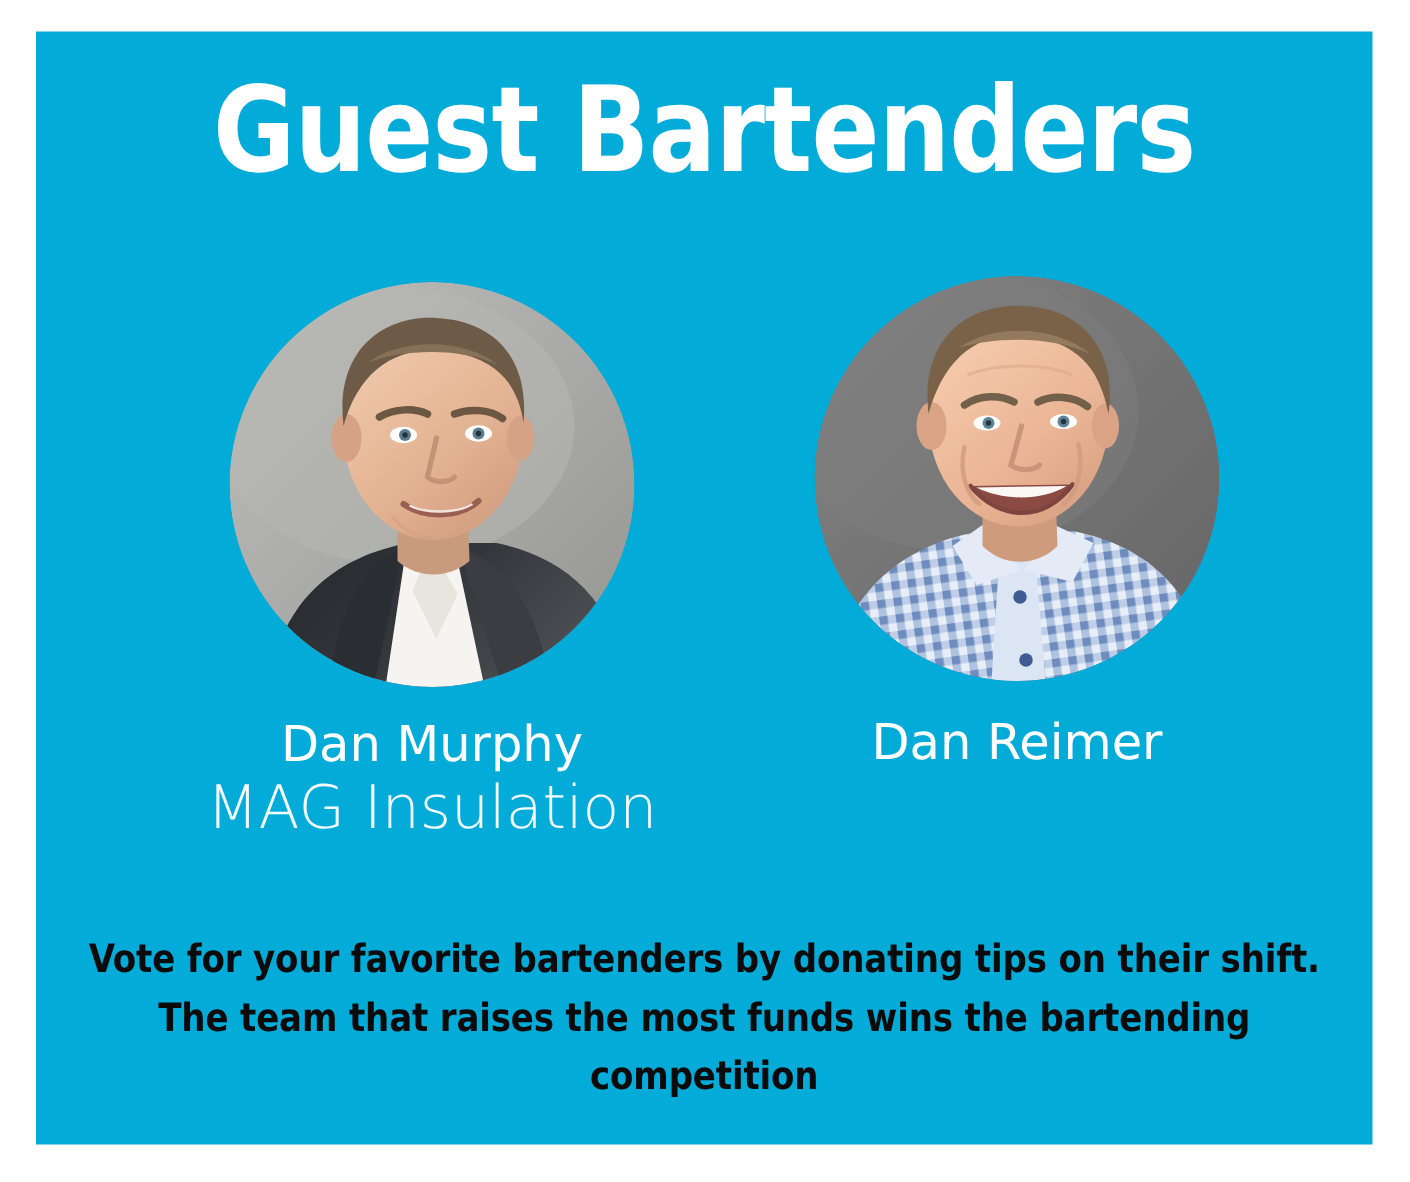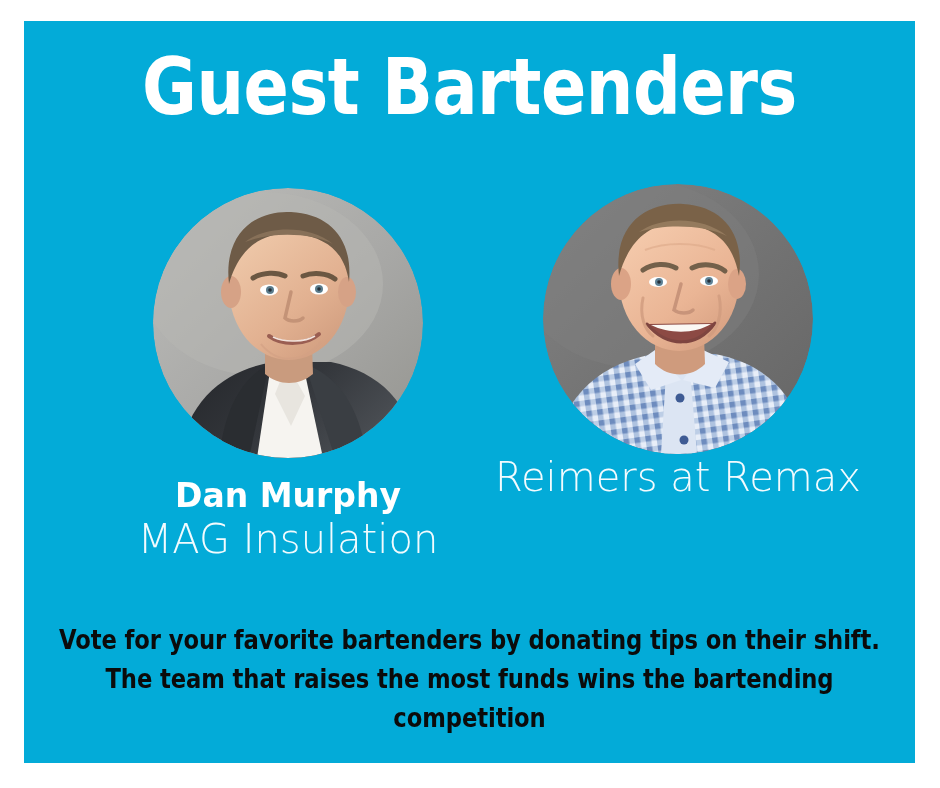--- a/index.html
+++ b/index.html
@@ -79,21 +79,21 @@
   }
   .card.left  .portrait { margin-top: 17px; }
   .card.right .portrait { margin-top: 13px; }
 
   .portrait svg { display: block; width: 270px; height: 270px; }
 
   .person-name {
     margin-top: 18px;
     color: #FFFFFF;
     font-family: "DejaVu Sans", "Liberation Sans", sans-serif;
-    font-weight: 700;
+    font-weight: 400;
     font-size: 33px;
     line-height: 40px;
     white-space: nowrap;
   }
   .card.right .person-name { margin-top: 21px; }
 
   .person-org {
     margin-top: 2px;
     color: #F2FBFE;
     font-family: "DejaVu Sans", "Liberation Sans", sans-serif;
@@ -266,21 +266,21 @@
               <path d="M104 140 C124 164 154 164 172 139 Z" fill="#8C4A44"></path>
               <path d="M108 141 C126 150 152 150 168 140 Z" fill="#FBF8F4"></path>
               <path d="M104 140 C124 164 154 164 172 139" stroke="#7E4540" stroke-width="3" fill="none" stroke-linecap="round"></path>
 
               <path d="M100 114 C96 132 102 146 110 152" stroke="#D09B7E" stroke-width="3" fill="none" stroke-linecap="round" opacity="0.8"></path>
               <path d="M176 112 C180 130 174 146 166 152" stroke="#D09B7E" stroke-width="3" fill="none" stroke-linecap="round" opacity="0.8"></path>
             </g>
           </svg>
         </div>
 
-        <div class="person-org">Reimers at Remax</div>
+        <div class="person-name">Dan Reimer</div>
       </div>
 
     </div>
 
     <div id="caption">Vote for your favorite bartenders by donating tips on their shift. The team that raises the most funds wins the bartending competition</div>
 
   </div>
 </div>
 
 </body></html>

